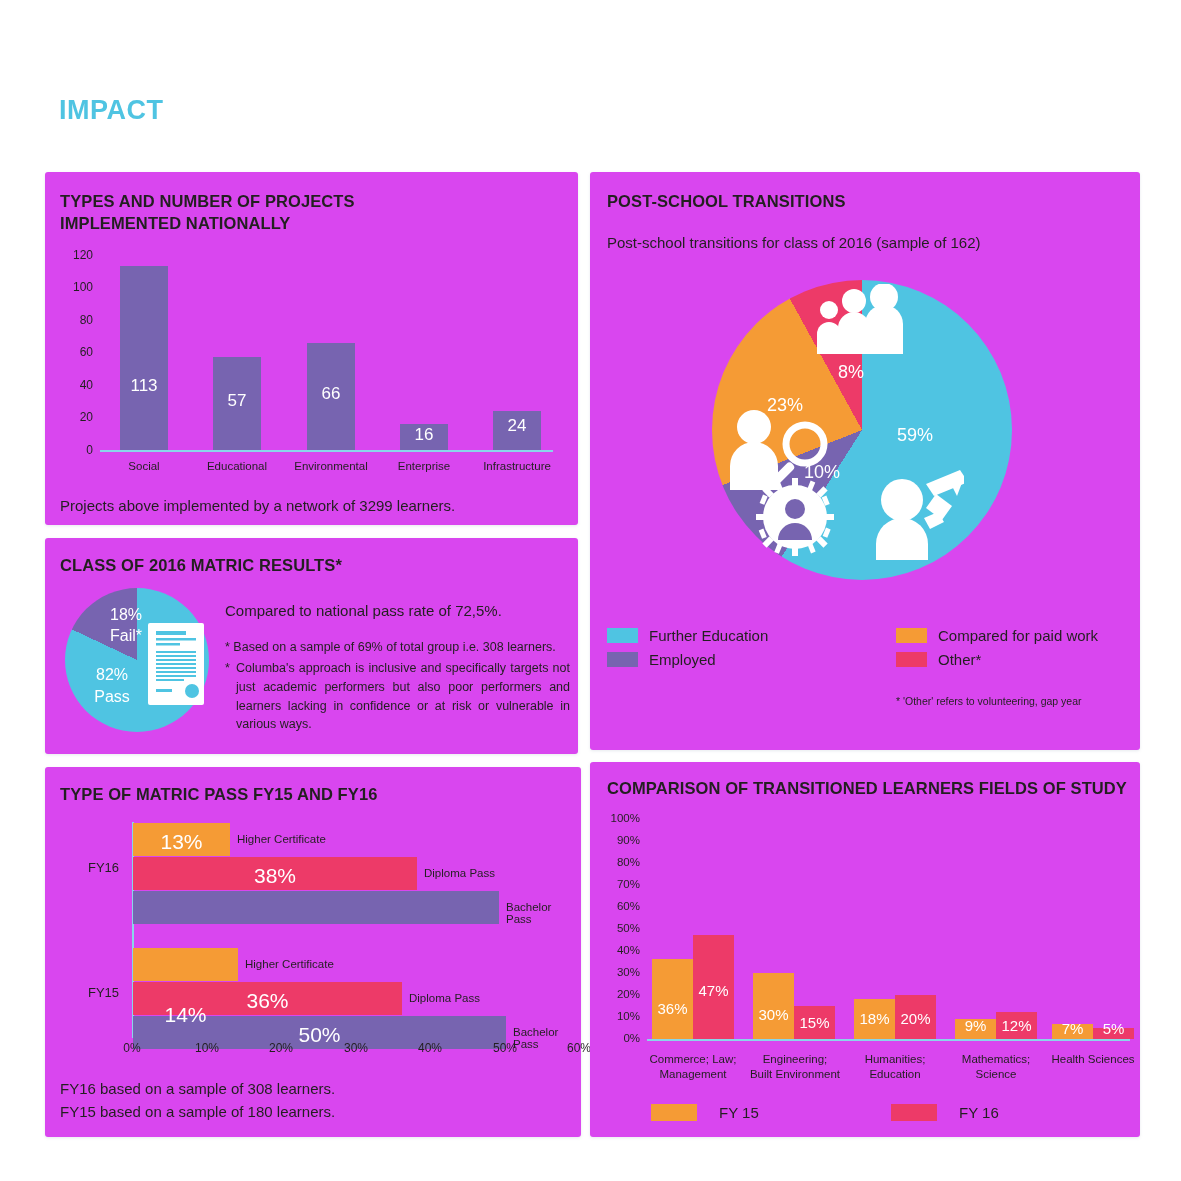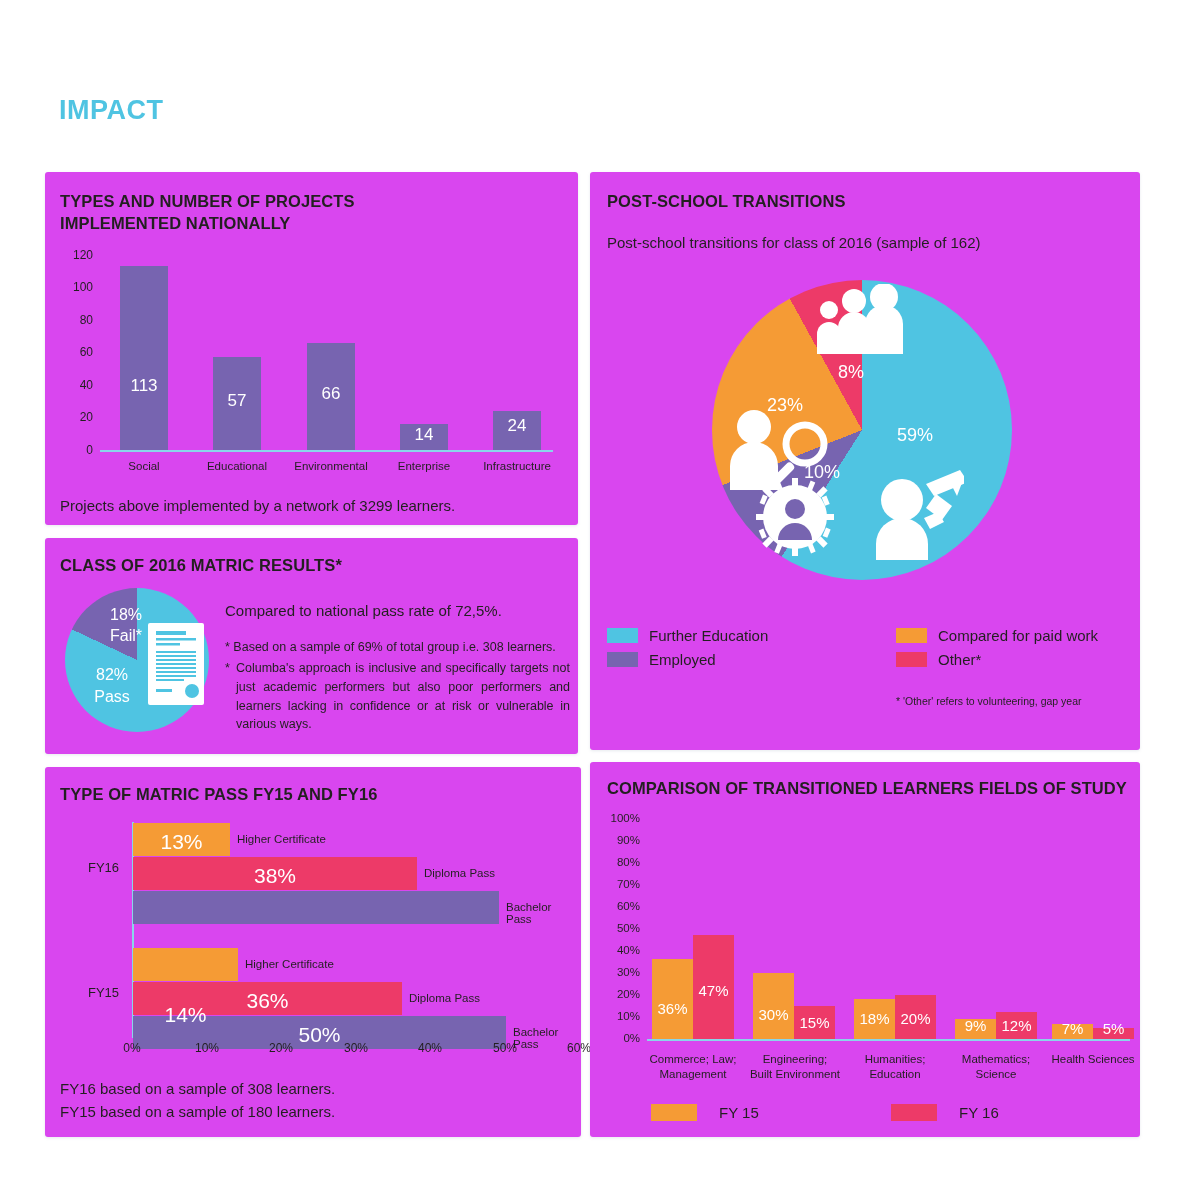--- a/index.html
+++ b/index.html
@@ -146,21 +146,21 @@
 
       <div class="vb-bar" style="left:75px;  top:94px;  width:48px; height:184px;"></div>
       <div class="vb-bar" style="left:168px; top:185px; width:48px; height:93px;"></div>
       <div class="vb-bar" style="left:262px; top:171px; width:48px; height:107px;"></div>
       <div class="vb-bar" style="left:355px; top:252px; width:48px; height:26px;"></div>
       <div class="vb-bar" style="left:448px; top:239px; width:48px; height:39px;"></div>
 
       <div class="vb-value" style="left:75px;  top:180px; width:48px;margin-top:24px;">113</div>
       <div class="vb-value" style="left:168px; top:219px; width:48px;">57</div>
       <div class="vb-value" style="left:262px; top:212px; width:48px;">66</div>
-      <div class="vb-value" style="left:355px; top:253px; width:48px;">14</div>
+      <div class="vb-value" style="left:355px; top:253px; width:48px;">16</div>
       <div class="vb-value" style="left:448px; top:244px; width:48px;">24</div>
 
       <div class="vb-cat" style="left:57px;  top:288px; width:84px;">Social</div>
       <div class="vb-cat" style="left:150px; top:288px; width:84px;">Educational</div>
       <div class="vb-cat" style="left:238px; top:288px; width:96px;">Environmental</div>
       <div class="vb-cat" style="left:337px; top:288px; width:84px;">Enterprise</div>
       <div class="vb-cat" style="left:424px; top:288px; width:96px;">Infrastructure</div>
     </div>
 
     <div class="body-text" style="left:15px; top:323px; width:500px;">Projects above implemented by a network of 3299 learners.</div>

